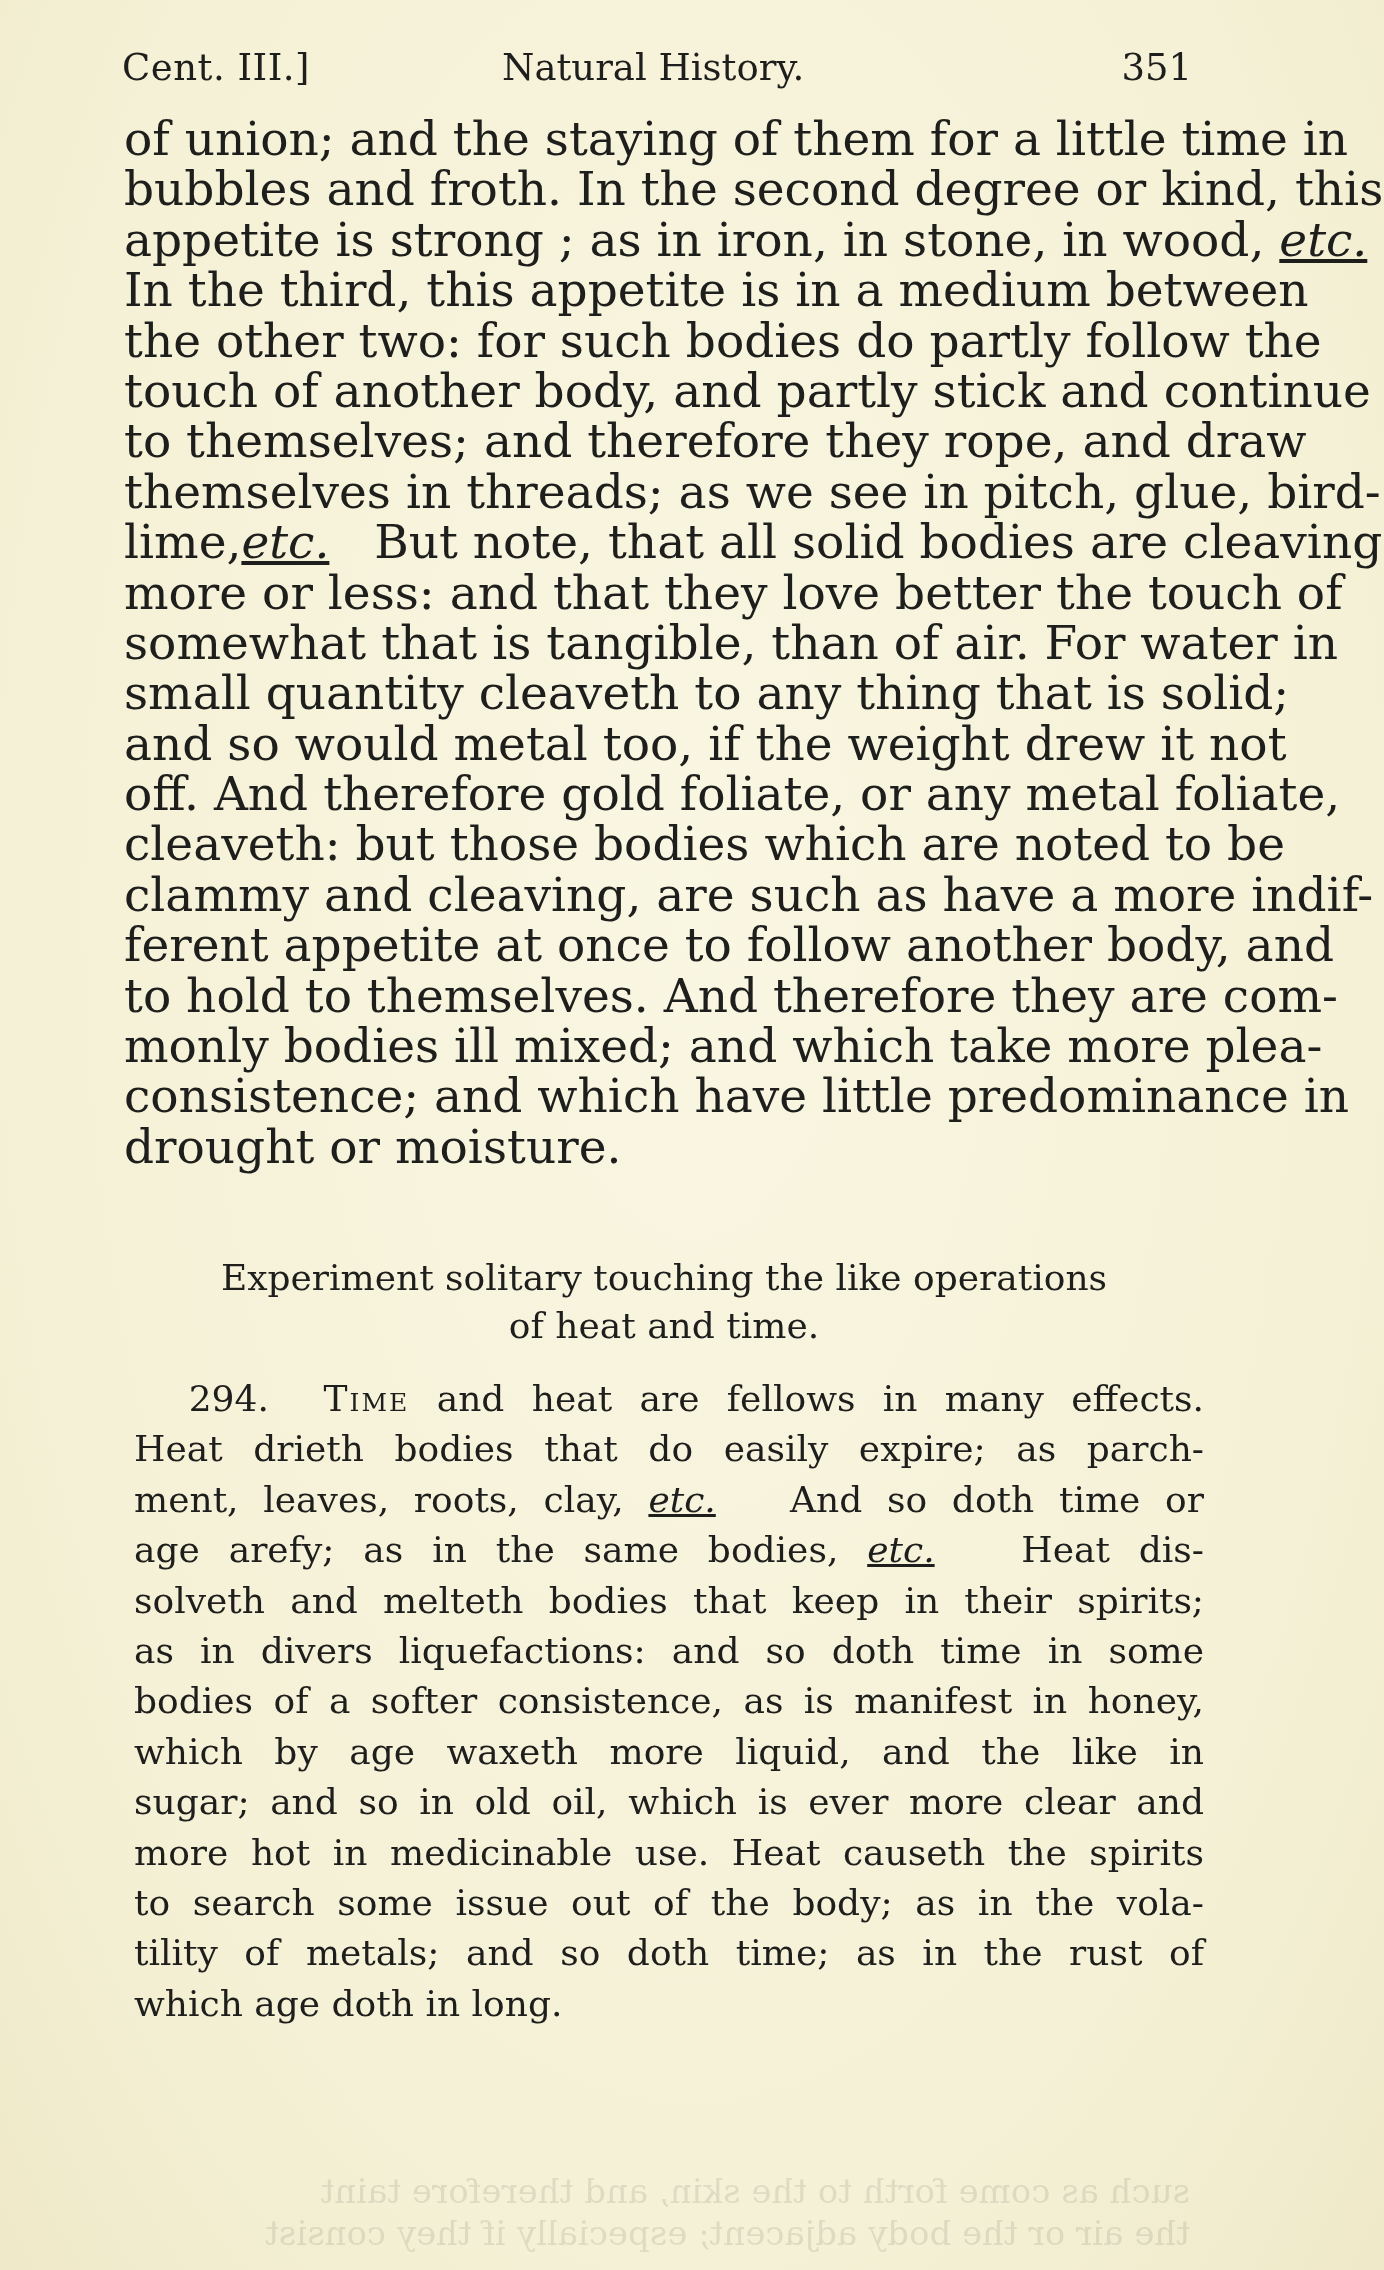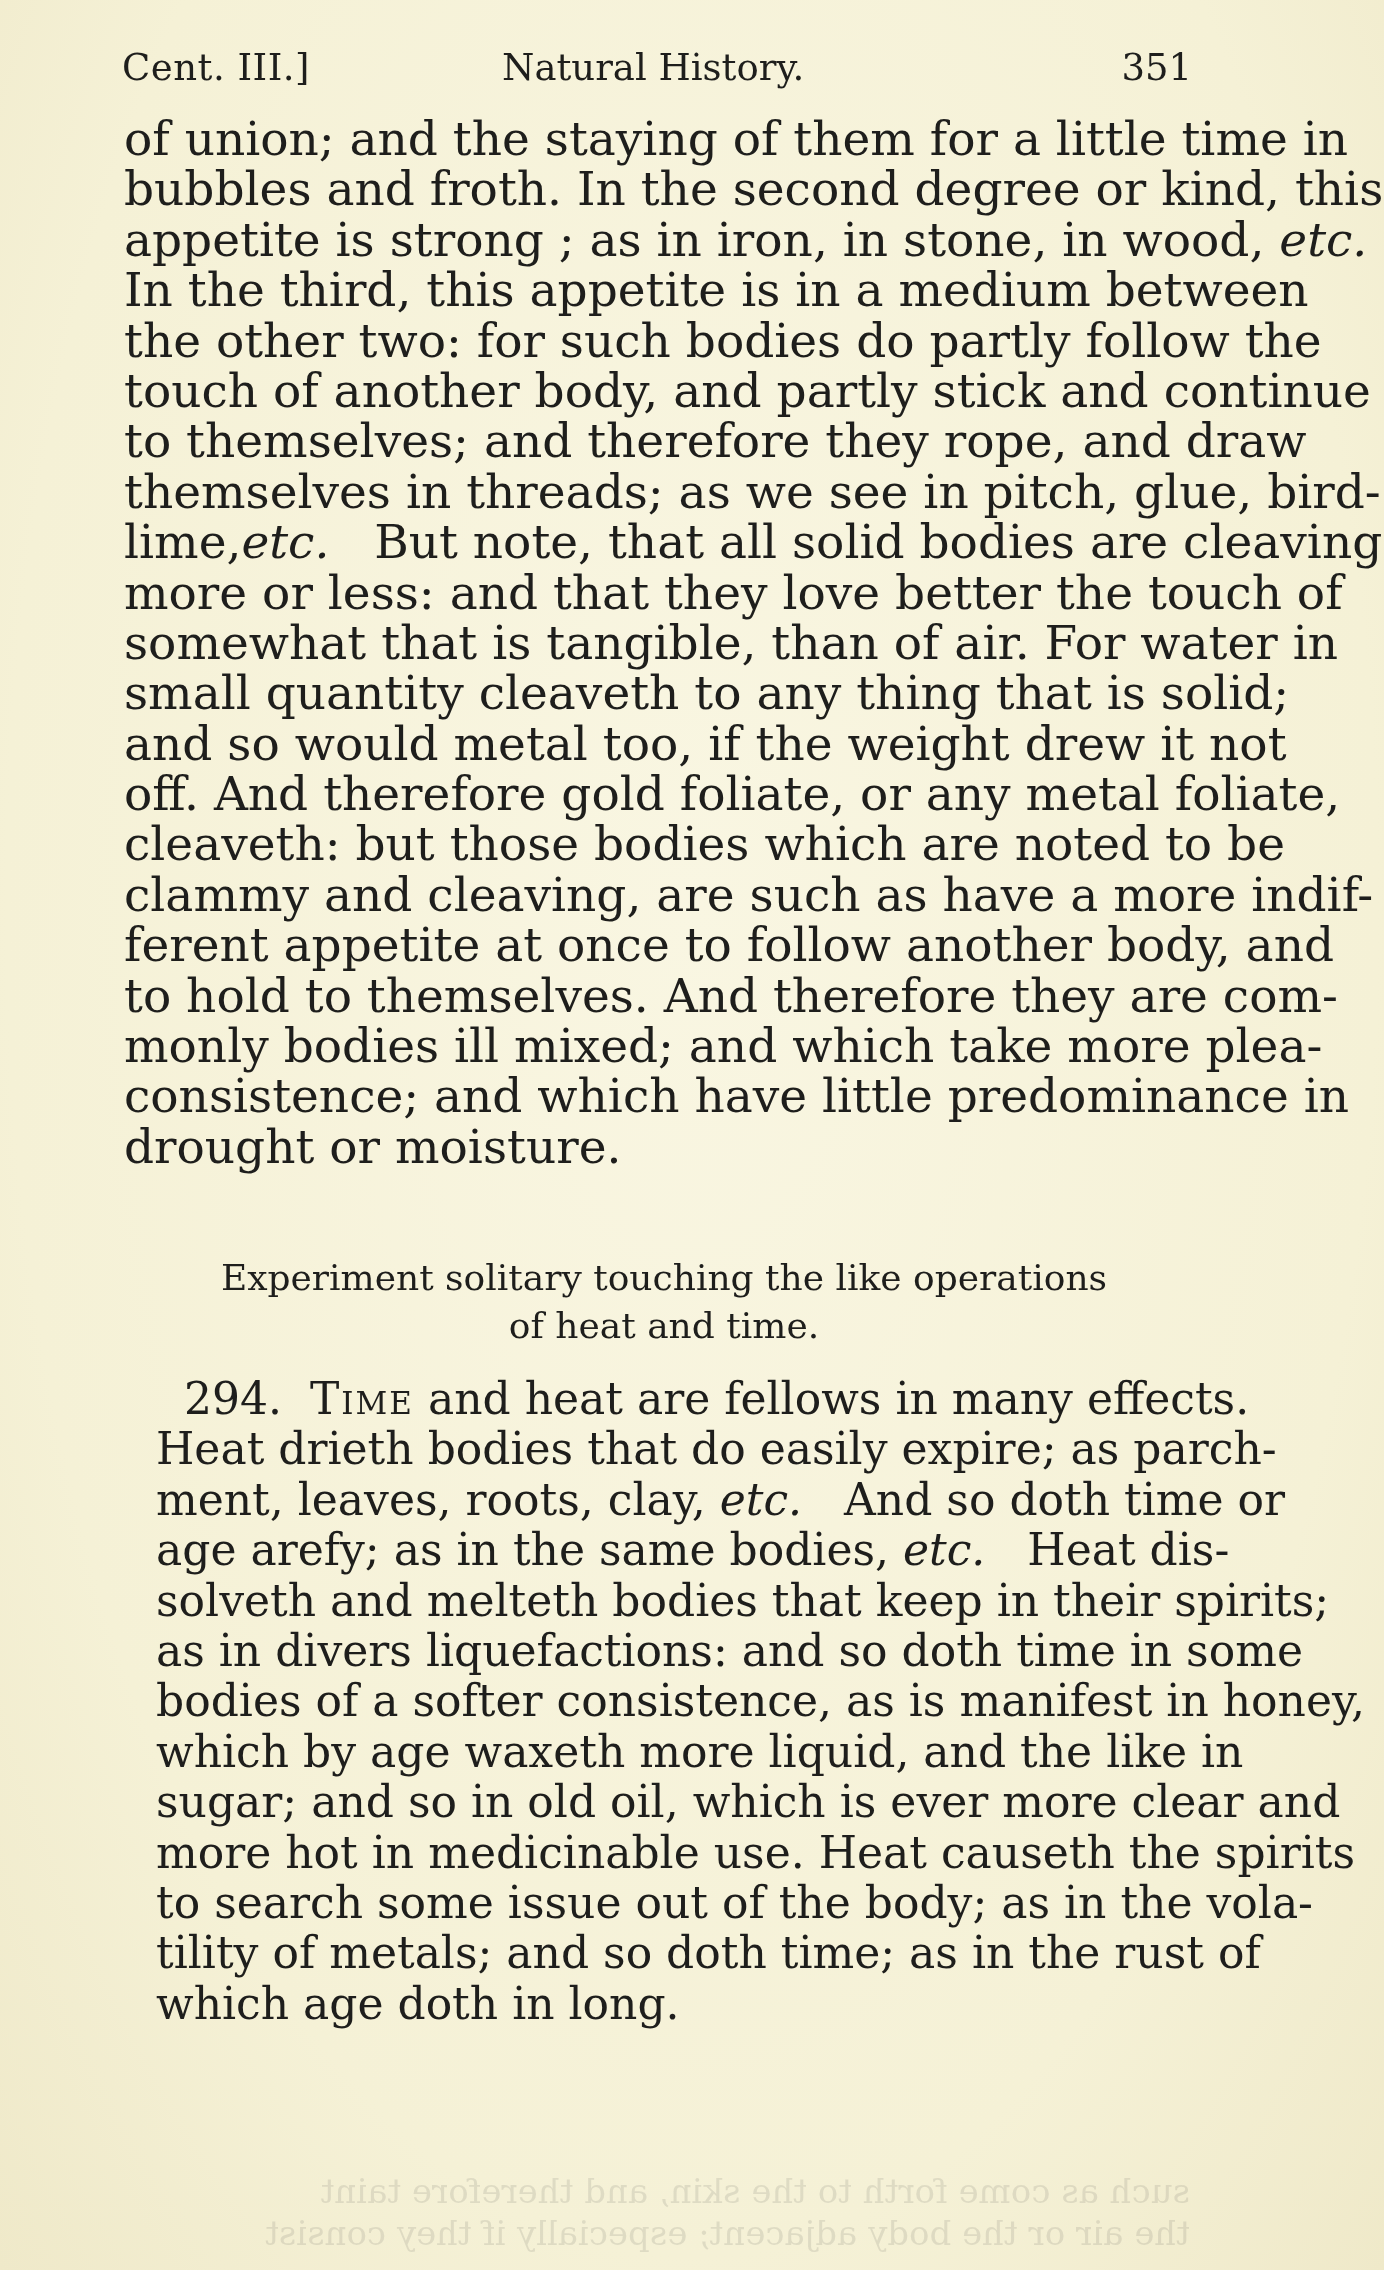--- a/index.html
+++ b/index.html
@@ -77,30 +77,30 @@
     }
     .section-heading .hline {
       display: block;
       white-space: nowrap;
     }
     .section-body {
       position: absolute;
       left: 134px;
       top: 1374px;
       width: 1070px;
-      font-size: 44px;
+      font-size: 36px;
       line-height: 50.4px;
-      margin-left: 22px;
     }
     .sc {
       font-variant: small-caps;
       letter-spacing: 2px;
     }
     .it {
       font-style: italic;
+      text-decoration: underline;
     }
     .ghost {
       position: absolute;
       left: 150px;
       top: 2170px;
       width: 1040px;
       height: 80px;
       opacity: 0.12;
       font-size: 34px;
       line-height: 42px;

